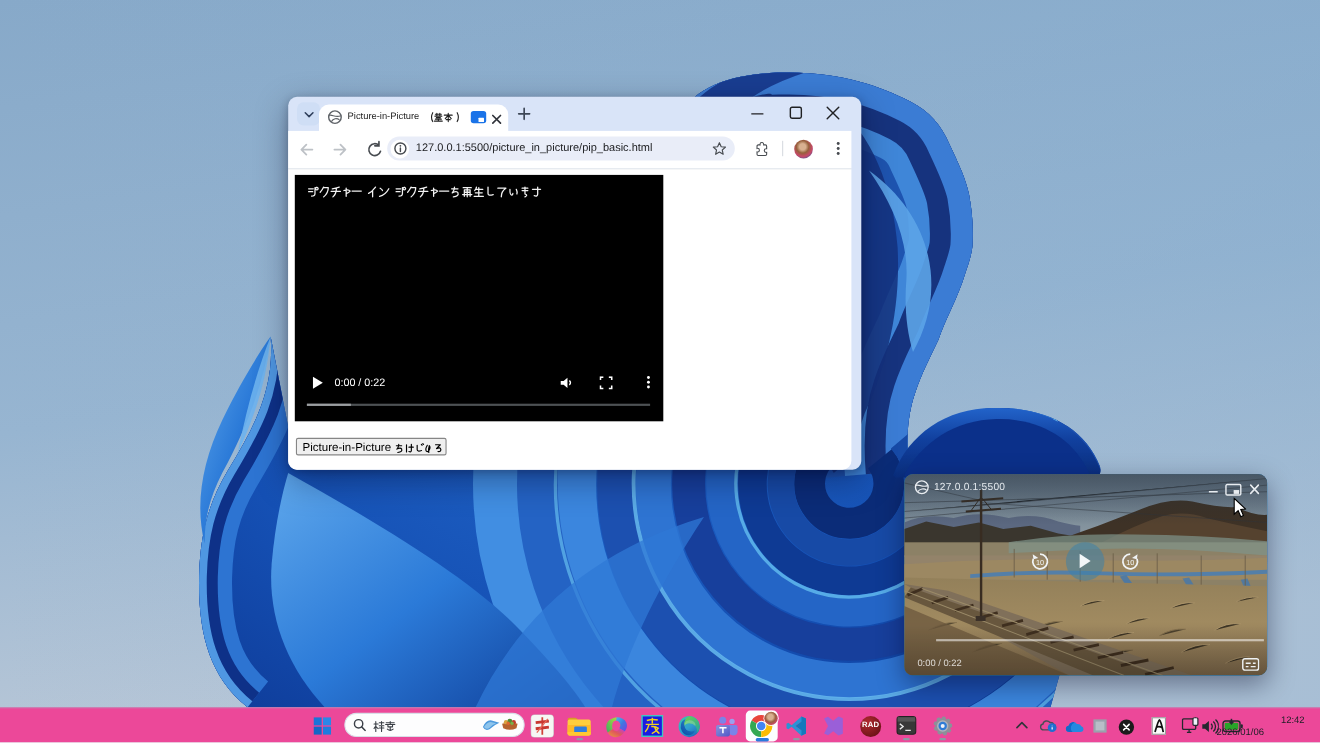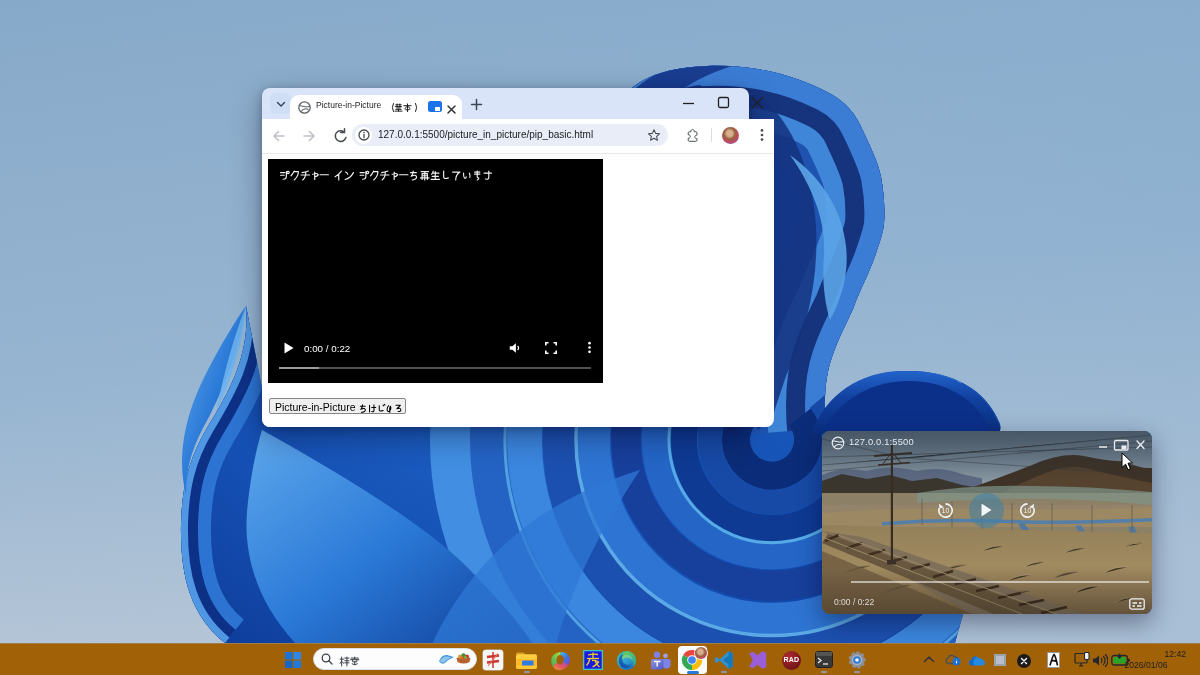--- a/index.html
+++ b/index.html
@@ -121,21 +121,21 @@
     <path d="M812,432 C826,394 862,370 905,371 C950,370 986,390 1000,426
              C1001,428 1000,432 998,434 L814,434 Z" fill="url(#domeg)"></path>
     <path d="M822,432 C838,402 868,382 906,381 C944,380 976,398 990,430
              L988,434 L824,434 Z" fill="#0b308a"></path>
 
     <path d="M246,306 C240,348 224,390 202,430 C191,452 186,470 186,494
              C177,458 184,420 202,382 C219,347 236,320 246,306 Z" fill="url(#pg1)"></path>
     <path d="M246,306 C243,342 233,376 216,412 C224,372 234,336 246,306 Z" fill="#6db2ee" opacity="0.9"></path>
   </svg>
 
-  <div class="abs" id="browser" style="left:262px;top:88px;width:487px;height:339px;border-radius:8px;background:#d9e4f8;box-shadow:0 10px 30px rgba(0,0,30,0.35), 0 2px 8px rgba(0,0,30,0.25);">
+  <div class="abs" id="browser" style="left:262px;top:88px;width:487px;height:339px;border-radius:8px;background:#d9e4f8;box-shadow:0 10px 30px rgba(0,0,30,0.35), 0 2px 8px rgba(0,0,30,0.25);padding-left:34px;">
 
     <div class="abs" style="left:8px;top:5px;width:21px;height:21px;border-radius:6px;background:#cfdef5;text-align:center;">
       <svg width="12" height="12" viewBox="0 0 12 12" style="margin-top:4.5px">
           <path d="M2.5 4.5 L6 8 L9.5 4.5" fill="none" stroke="#30405c" stroke-width="1.4" stroke-linecap="round" stroke-linejoin="round"></path>
         </svg>
     </div>
     <div class="abs" style="left:28px;top:7px;width:172px;height:24px;background:#ffffff;border-radius:9px 9px 0 0;"></div>
     <div class="abs" style="left:36px;top:12px;width:13px;height:13px;">
       <svg width="13" height="13" viewBox="0 0 16 16">
           <circle cx="8" cy="8" r="7" fill="none" stroke="#5f6368" stroke-width="1.6"></circle>
@@ -386,21 +386,21 @@
     <svg class="abs" style="left:307px;top:167px" width="16" height="12" viewBox="0 0 16 12">
       <rect x="0.8" y="0.8" width="14.4" height="10.4" rx="2" fill="none" stroke="#eef2f4" stroke-width="1.3"></rect>
       <path d="M3.5 5 H8 M10 5 H12.5 M3.5 8 H6 M8 8 H12.5" stroke="#eef2f4" stroke-width="1.3"></path>
     </svg>
 
     <svg class="abs" style="left:297px;top:21px" width="14" height="20" viewBox="0 0 14 20">
       <path d="M3 1 L3 15.5 L6.6 12.2 L9 17.8 L11.4 16.7 L9 11.2 L13.4 10.8 Z" fill="#ffffff" stroke="#000000" stroke-width="1"></path>
     </svg>
   </div>
 
-  <div class="abs" id="taskbar" style="left:0;top:643px;width:1200px;height:32px;background:#a16207;border-top:1px solid rgba(160,175,195,0.35);box-sizing:border-box;">
+  <div class="abs" id="taskbar" style="left:0;top:643px;width:1200px;height:32px;background:#ec4899;border-top:1px solid rgba(160,175,195,0.35);box-sizing:border-box;">
     <svg class="abs" style="left:285px;top:7.5px" width="16" height="16" viewBox="0 0 16 16">
       <rect x="0" y="0" width="7.4" height="7.4" fill="#1a74d8"></rect>
         <rect x="8.6" y="0" width="7.4" height="7.4" fill="#2b87e8"></rect>
       <rect x="0" y="8.6" width="7.4" height="7.4" fill="#1467c6"></rect>
         <rect x="8.6" y="8.6" width="7.4" height="7.4" fill="#1f7cde"></rect>
     </svg>
     <div class="abs" style="left:313px;top:4px;width:164px;height:22px;border-radius:11px;background:#fdfdfe;border:1px solid #d9dee8;box-sizing:border-box;"></div>
     <svg class="abs" style="left:321px;top:9px" width="12" height="12" viewBox="0 0 12 12">
       <circle cx="5" cy="5" r="3.8" fill="none" stroke="#3c4149" stroke-width="1.3"></circle>
         <path d="M7.8 7.8 L11 11" stroke="#3c4149" stroke-width="1.3" stroke-linecap="round"></path>
@@ -575,17 +575,17 @@
       <path d="M1,5.5 V9.5 H3.5 L7,12.5 V2.5 L3.5,5.5 Z" fill="#24282e"></path>
       <path d="M9,5 A3.5,3.5 0 0 1 9,10 M11,3 A6,6 0 0 1 11,12 M13,1.2 A8.3,8.3 0 0 1 13,13.8" fill="none" stroke="#24282e" stroke-width="1.2"></path>
     </svg>
     <svg class="abs" style="left:1111px;top:9px" width="19" height="14" viewBox="0 0 19 14">
       <rect x="0.8" y="2.5" width="15.5" height="9.5" rx="2.2" fill="none" stroke="#24282e" stroke-width="1.3"></rect>
       <rect x="17" y="5.5" width="1.8" height="3.5" rx="0.8" fill="#24282e"></rect>
       <rect x="2.3" y="4" width="12.5" height="6.5" rx="1" fill="#28a528"></rect>
       <path d="M8.5,0.5 V4.5 M6.7,3 L8.5,5 L10.3,3" fill="none" stroke="#24282e" stroke-width="1.4"></path>
     </svg>
     <div class="abs" style="left:1106px;top:4.5px;width:80px;text-align:right;font-size:8.6px;color:#1b1e24;">12:42</div>
-    <div class="abs" style="left:1106px;top:15.5px;width:80px;text-align:center;font-size:8.6px;color:#1b1e24;">2026/01/06</div>
+    <div class="abs" style="left:1106px;top:15.5px;width:80px;text-align:left;font-size:8.6px;color:#1b1e24;">2026/01/06</div>
 
   </div>
 
 </div>
 
 </body></html>

